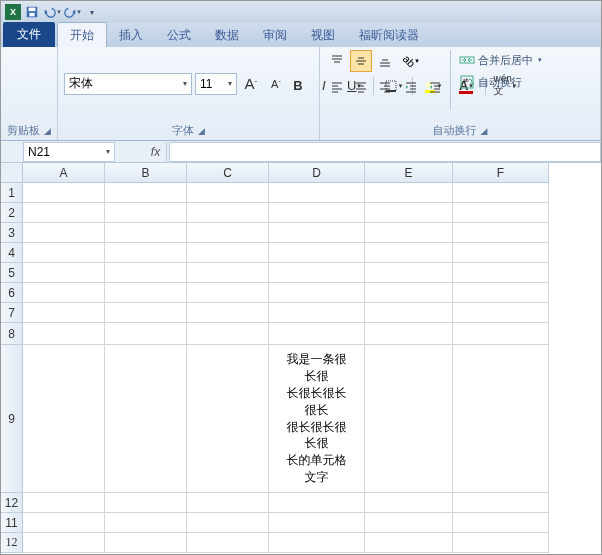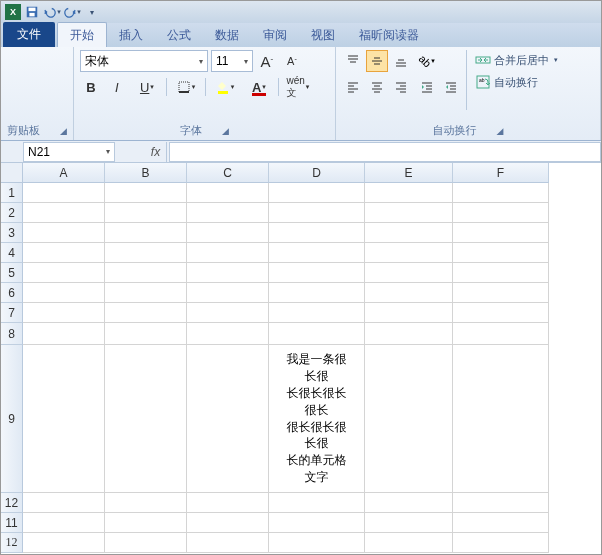--- a/index.html
+++ b/index.html
@@ -13,21 +13,21 @@
     
     
     .tabs { height: 24px; background: linear-gradient(#cfdced, #bdd0e4); display: flex; align-items: flex-end; padding-left: 2px; }
     .tab { padding: 4px 12px 3px; font-size: 12px; color: #3b5998; cursor: pointer; }
     .tab.file { background: #19478a; color: #fff; border-radius: 2px 2px 0 0; padding: 4px 14px; margin-right: 2px; }
     .tab.active { background: #f1f5fb; color: #3b5998; border-radius: 2px 2px 0 0; border: 1px solid #9db4d1; border-bottom: none; }
     
     
     .ribbon { height: 94px; background: linear-gradient(#f3f7fc, #e4ecf6); border-bottom: 1px solid #9db4d1; display: flex; }
     .group { border-right: 1px solid #c0cfe0; padding: 3px 6px 0; display: flex; flex-direction: column; justify-content: space-between; }
-    .group-label { font-size: 11px; color: #5b769e; text-align: center; padding: 2px 0; display: flex; align-items: center; justify-content: center; gap: 20px; }
+    .group-label { font-size: 11px; color: #5b769e; text-align: center; padding: 2px 0; display: flex; align-items: center; justify-content: center; gap: 4px; }
     .group-label .launcher { font-size: 9px; }
     .group-content { display: flex; gap: 4px; flex: 1; }
     
     
     .paste-btn { display: flex; flex-direction: column; align-items: center; gap: 2px; padding: 2px 4px; font-size: 11px; color: #3b5375; }
     .paste-btn svg { width: 26px; height: 30px; }
     .small-btns { display: flex; flex-direction: column; gap: 1px; }
     .small-btn { display: flex; align-items: center; gap: 3px; font-size: 11px; color: #3b5375; padding: 1px 3px; }
     .small-btn svg { width: 14px; height: 14px; }
     
@@ -112,21 +112,21 @@
   <div class="group">
     <div class="group-content">
     </div>
     <div class="group-label">
         <span>剪贴板</span>
         <span class="launcher">◢</span>
       </div>
   </div>
 
   <div class="group" style="width:262px">
-    <div style="display:flex;flex-direction:column;flex:1">
+    <div style="display:flex;flex:1">
       <div class="font-row">
         <div class="combo font-combo">
             <span>宋体</span>
             <span class="dd">▾</span>
           </div>
         <div class="combo size-combo">
             <span>11</span>
             <span class="dd">▾</span>
           </div>
         <div class="fmt-btn" style="font-size:15px">A<sup style="font-size:8px">ˆ</sup></div>

